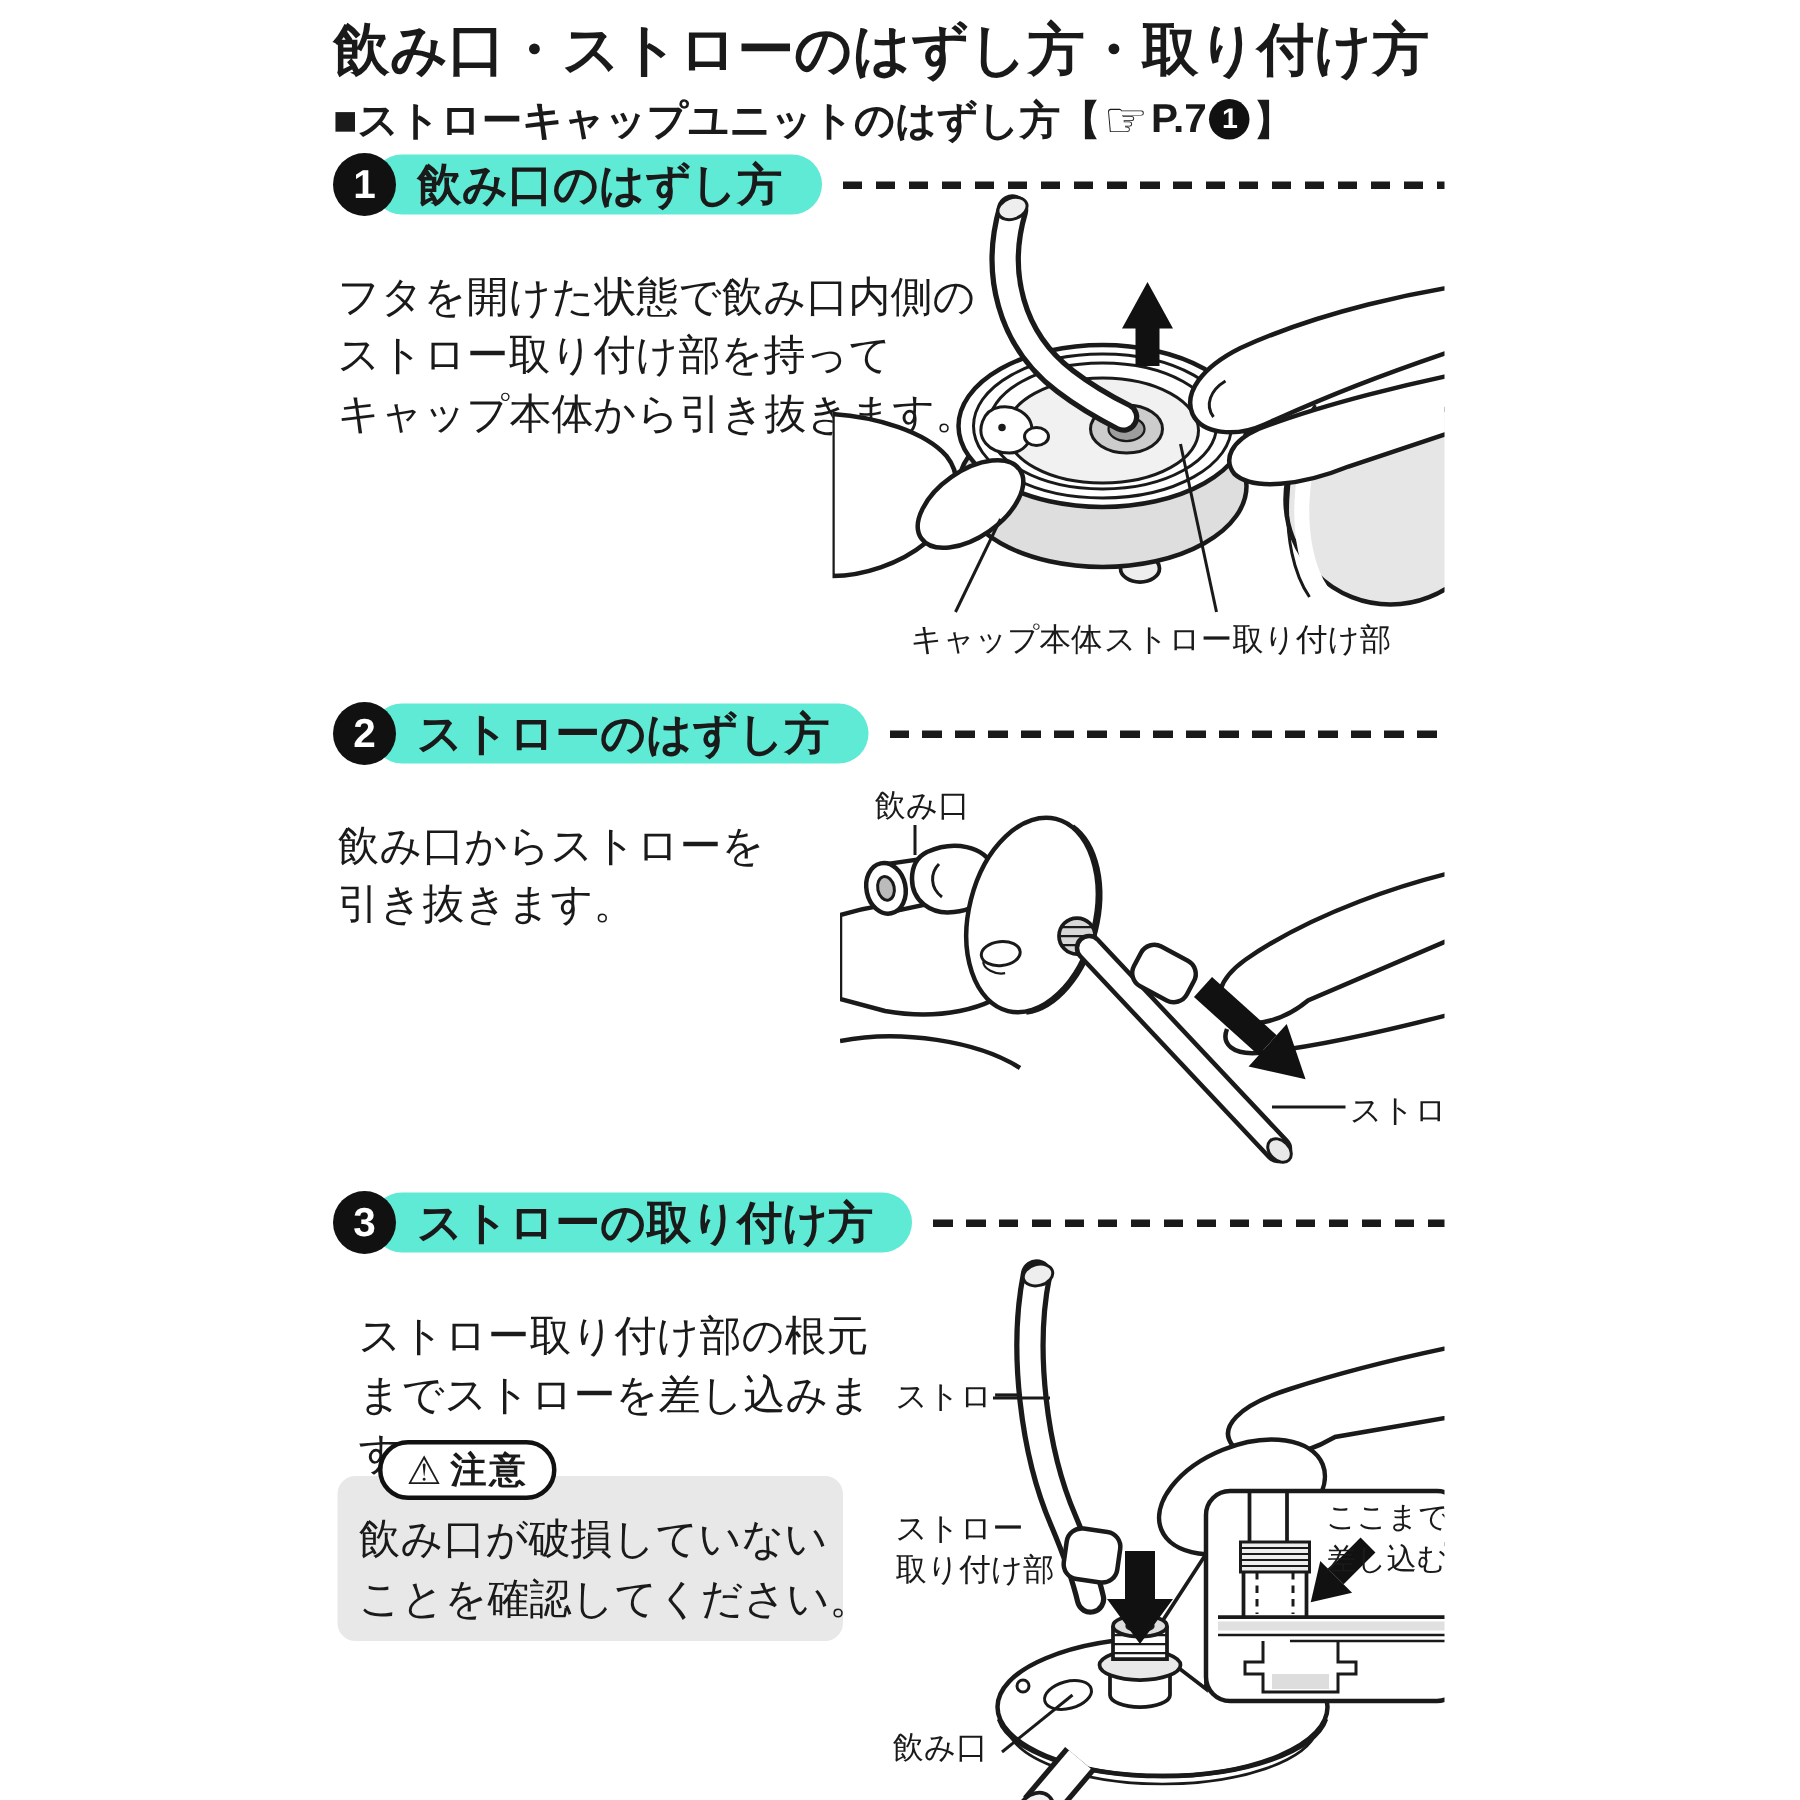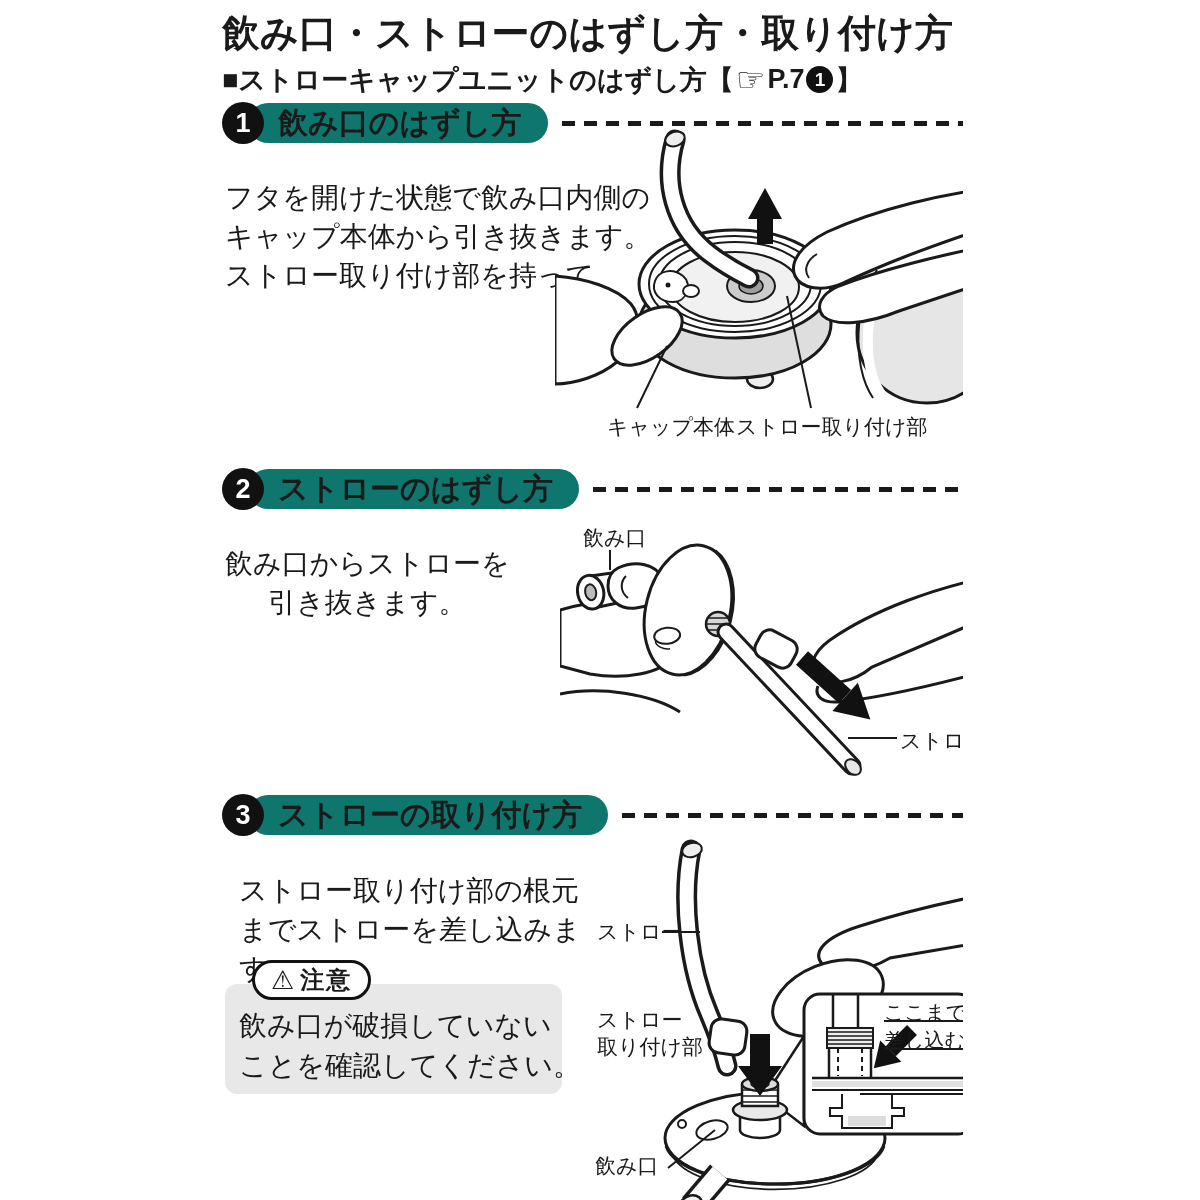--- a/index.html
+++ b/index.html
@@ -5,21 +5,21 @@
   html,body{margin:0;padding:0;}
   body{width:1200px;height:1200px;background:#ffffff;font-family:"Liberation Sans","DejaVu Sans",sans-serif;color:#1a1a1a;}
   .page{position:relative;width:963px;height:1200px;overflow:hidden;background:#fff;}
   .abs{position:absolute;}
   .title{left:222px;top:8px;font-size:38px;font-weight:bold;letter-spacing:0px;white-space:nowrap;}
   .subtitle{left:222px;top:60px;font-size:27px;font-weight:bold;white-space:nowrap;display:flex;align-items:center;}
   .subtitle .hand{font-size:33px;margin:0 2px;}
   .inline-badge{display:inline-flex;width:27px;height:27px;border-radius:50%;background:#111;color:#fff;font-size:19px;font-weight:bold;align-items:center;justify-content:center;margin:0 2px;}
   .sec-header{left:222px;width:763px;height:42px;display:flex;align-items:center;}
   .badge{width:42px;height:42px;border-radius:50%;background:#111;color:#fff;font-size:27px;font-weight:bold;display:flex;align-items:center;justify-content:center;flex:0 0 42px;z-index:2;}
-  .pill{margin-left:-16px;background:#0f766e;border-radius:21px;height:40px;display:flex;align-items:center;padding:0 26px 0 30px;font-size:30px;font-weight:bold;white-space:nowrap;}
+  .pill{margin-left:-16px;background:#5eead4;border-radius:21px;height:40px;display:flex;align-items:center;padding:0 26px 0 30px;font-size:30px;font-weight:bold;white-space:nowrap;}
   .dashes{flex:1;height:5px;margin-left:14px;background:repeating-linear-gradient(90deg,#1a1a1a 0 13px,transparent 13px 22px);}
   .body-text{font-size:28px;line-height:39px;white-space:nowrap;margin-top:20px;}
   .lbl{font-size:21px;line-height:27px;white-space:nowrap;}
   .lbl-sm{font-size:20px;line-height:28px;white-space:nowrap;}
   .caution-box{left:225px;top:984px;width:337px;height:110px;background:#e8e8e8;border-radius:12px;}
   .caution-pill{left:252px;top:960px;display:flex;align-items:center;background:#fff;border:3px solid #111;border-radius:24px;padding:1px 16px;gap:6px;z-index:2;}
   .caution-pill .w-icon{font-size:26px;font-weight:bold;}
   .caution-pill .w-title{font-size:24px;font-weight:bold;letter-spacing:2px;}
   .caution-text{left:239px;top:1006px;font-size:28px;line-height:40px;white-space:nowrap;}
   svg{display:block;}
@@ -39,22 +39,22 @@
     <span>】</span>
   </div>
 
   <div class="abs sec-header" style="top:102px;">
     <div class="badge">1</div>
     <div class="pill">飲み口のはずし方</div>
     <div class="dashes"></div>
   </div>
   <div class="abs body-text" style="left:225px;top:158px;">
     <div>フタを開けた状態で飲み口内側の</div>
+    <div>ストロー取り付け部を持って</div>
     <div>キャップ本体から引き抜きます。</div>
-    <div>ストロー取り付け部を持って</div>
   </div>
 
   <svg class="abs" style="left:555px;top:126px;" width="455" height="290" viewBox="0 0 455 290">
 
     <ellipse cx="440" cy="205" rx="20" ry="30" fill="#e6e6e6" stroke="#1a1a1a" stroke-width="3"></ellipse>
     <ellipse cx="372" cy="207" rx="70" ry="70" fill="#e6e6e6" stroke="#1a1a1a" stroke-width="3"></ellipse>
     <path d="M330,150 C310,178 306,238 326,268" fill="none" stroke="#ffffff" stroke-width="10"></path>
     <path d="M322,144 C300,174 296,240 318,272" fill="none" stroke="#1a1a1a" stroke-width="2"></path>
 
     <ellipse cx="205" cy="253" rx="13" ry="9" fill="#eeeeee" stroke="#1a1a1a" stroke-width="2.5"></ellipse>
@@ -86,21 +86,21 @@
     <path d="M232,170 L256,282" stroke="#1a1a1a" stroke-width="2" fill="none"></path>
   </svg>
   <div class="abs lbl" style="left:607px;top:413px;">キャップ本体</div>
   <div class="abs lbl" style="left:736px;top:413px;">ストロー取り付け部</div>
 
   <div class="abs sec-header" style="top:468px;">
     <div class="badge">2</div>
     <div class="pill">ストローのはずし方</div>
     <div class="dashes"></div>
   </div>
-  <div class="abs body-text" style="left:225px;top:524px;text-align:center;">
+  <div class="abs body-text" style="left:225px;top:524px;">
     <div>飲み口からストローを</div>
     <div>引き抜きます。</div>
   </div>
 
   <svg class="abs" style="left:560px;top:498px;" width="445" height="292" viewBox="0 0 445 292">
 
     <path d="M50,52 L50,72" stroke="#1a1a1a" stroke-width="2"></path>
 
     <path d="M0,112 C40,100 84,100 108,116 C124,127 128,144 116,158 C100,176 64,182 30,176 L0,168 Z" fill="#ffffff" stroke="#1a1a1a" stroke-width="3"></path>
 
@@ -215,19 +215,19 @@
     <g transform="translate(352,192) rotate(135)" fill="#111111">
       <rect x="0" y="-7" width="30" height="14"></rect>
       <path d="M30,-15 L30,15 L54,0 Z"></path>
     </g>
   </svg>
   <div class="abs lbl" style="left:597px;top:918px;">ストロー</div>
   <div class="abs lbl" style="left:597px;top:1006px;">
     <div>ストロー</div>
     <div>取り付け部</div>
   </div>
-  <div class="abs lbl-sm" style="left:884px;top:998px;text-decoration:underline;">
+  <div class="abs lbl-sm" style="left:884px;top:998px;">
     <div>ここまで</div>
     <div>差し込む</div>
   </div>
   <div class="abs lbl" style="left:595px;top:1152px;">飲み口</div>
 
 </div>
 
 </body></html>

